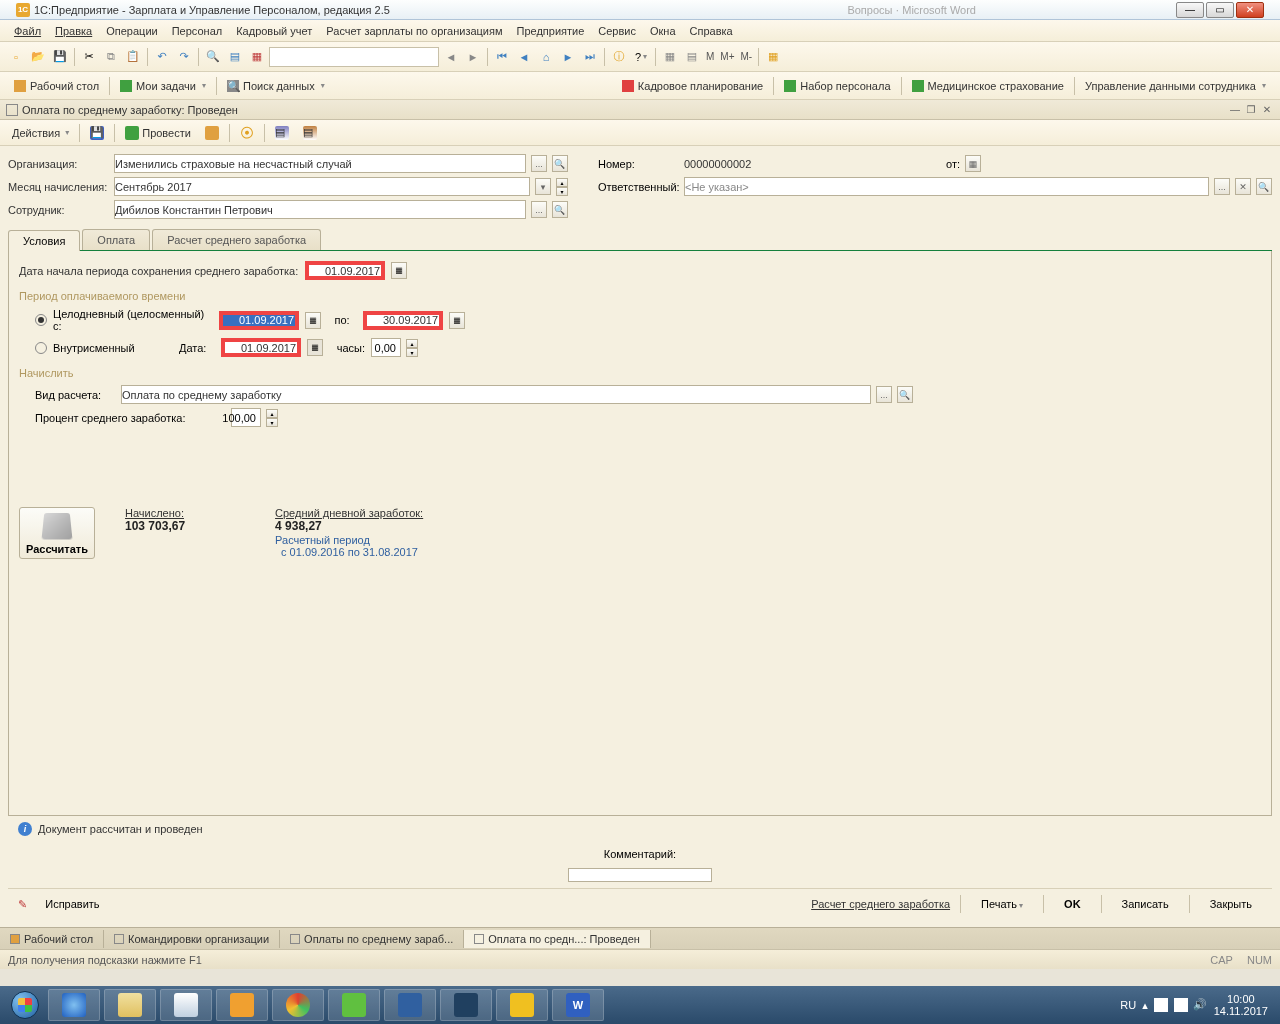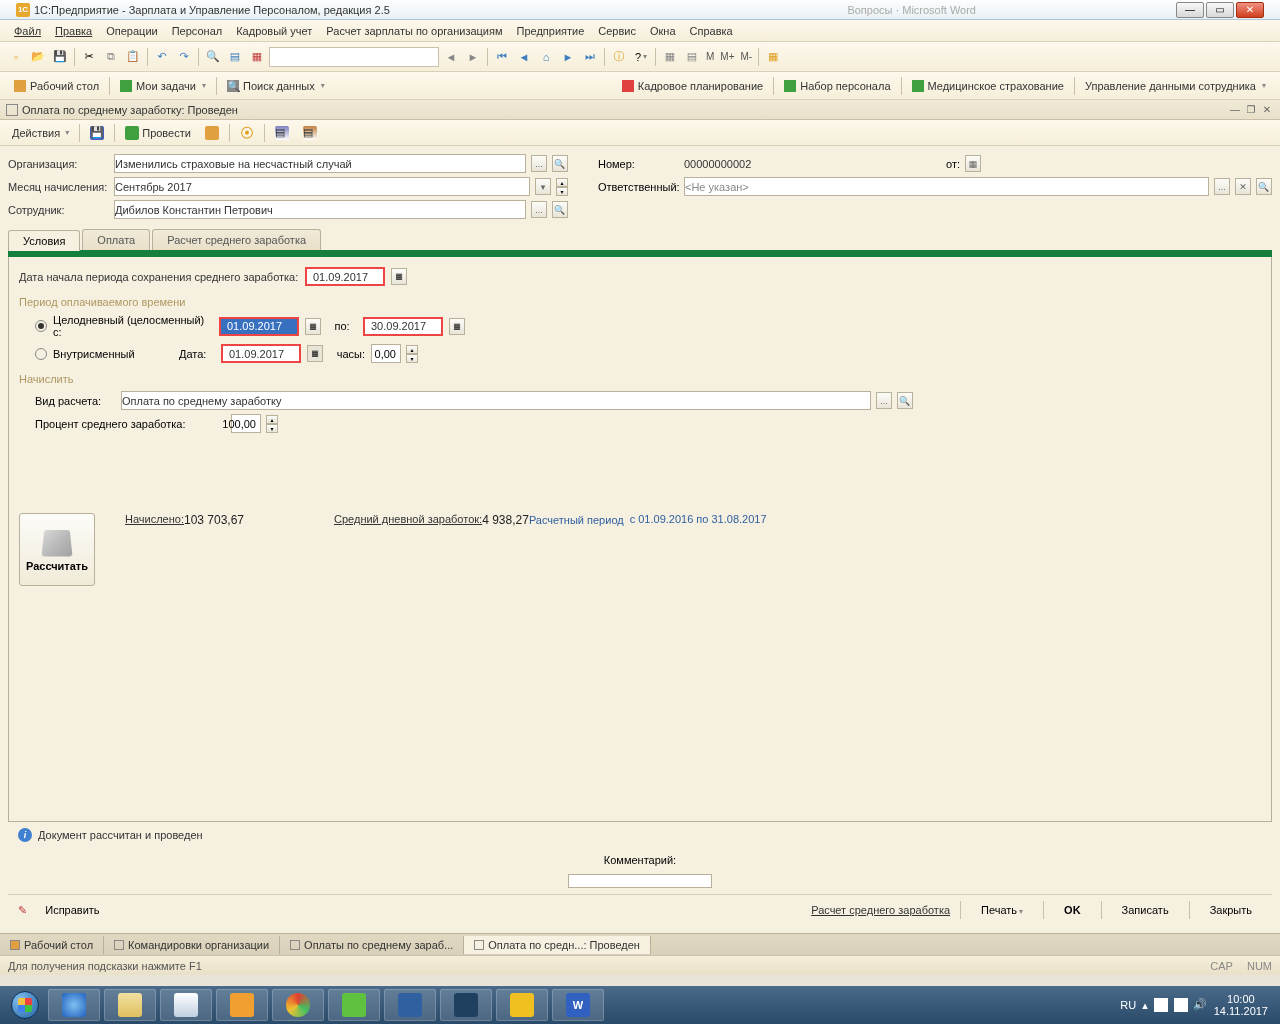--- a/index.html
+++ b/index.html
@@ -52,44 +52,44 @@
 .form-row { display: flex; align-items: center; margin-bottom: 4px; gap: 6px; }
 .form-label { width: 100px; color: #333; }
 .form-label-wide { width: 280px; color: #333; }
 .form-input { height: 19px; border: 1px solid #b8b098; background: #fff; padding: 0 0; color: #333; display: inline-flex; align-items: center; }
 .form-input.readonly { background: #f5f0e0; border: none; }
 .input-btn { width: 16px; height: 17px; border: 1px solid #b8b098; background: linear-gradient(#fcfcf8,#e8e4d8); display: flex; align-items: center; justify-content: center; cursor: pointer; font-size: 9px; color: #666; margin-left: -1px; }
 .form-col { display: flex; flex-direction: column; }
 .form-cols { display: flex; gap: 30px; }
 
 
-.tabs { display: flex; border-bottom: 7px solid #15803d; margin-top: 6px; }
+.tabs { display: flex; border-bottom: 1px solid #15803d; margin-top: 6px; }
 .tab { padding: 4px 14px; background: linear-gradient(#f0ead8,#e8e0c8); border: 1px solid #b8b098; border-bottom: none; margin-right: 2px; cursor: pointer; border-radius: 3px 3px 0 0; color: #555; }
 .tab.active { background: #f5f0e0; color: #000; position: relative; top: 1px; }
 
 
 .tab-content { background: #f5f0e0; border: 1px solid #b8b098; border-top: none; padding: 10px; height: 565px; }
 .group-label { color: #b09860; font-weight: normal; margin: 10px 0 6px 0; }
 .radio-row { display: flex; align-items: center; gap: 6px; margin-bottom: 6px; margin-left: 16px; }
 .radio { width: 12px; height: 12px; border: 1px solid #888; border-radius: 50%; display: flex; align-items: center; justify-content: center; cursor: pointer; }
 .radio.checked::after { content: ""; width: 6px; height: 6px; background: #333; border-radius: 50%; }
-.date-input { width: 80px; height: 19px; border: 2px solid #ef4444; background: #fff; padding: 0 6px; color: #333; display: inline-flex; align-items: center; }
+.date-input { width: 80px; height: 19px; border: 4px solid #ef4444; background: #fff; padding: 0 16px; color: #333; display: inline-flex; align-items: center; }
 .date-input.selected { background: #3870c0; color: #fff; }
 .date-btn { width: 16px; height: 17px; border: 1px solid #b8b098; background: linear-gradient(#fcfcf8,#e8e4d8); display: flex; align-items: center; justify-content: center; cursor: pointer; font-size: 8px; }
 .num-input { width: 30px; height: 19px; border: 1px solid #b8b098; background: #fff; padding: 0 4px; text-align: right; display: inline-flex; align-items: center; justify-content: flex-end; }
 .spinner { width: 12px; height: 17px; display: flex; flex-direction: column; margin-left: -1px; }
 .spinner-btn { flex: 1; border: 1px solid #b8b098; background: linear-gradient(#fcfcf8,#e8e4d8); font-size: 6px; display: flex; align-items: center; justify-content: center; cursor: pointer; }
 
 
 .calc-section { display: flex; gap: 30px; margin-top: 80px; }
-.calc-btn { width: 76px; height: 73px; border: 1px solid #b8b098; background: linear-gradient(#fcfcf8,#f0ead8); display: flex; flex-direction: column; align-items: center; justify-content: center; cursor: pointer; border-radius: 3px; gap: 4px; }
+.calc-btn { width: 76px; height: 52px; border: 1px solid #b8b098; background: linear-gradient(#fcfcf8,#f0ead8); display: flex; flex-direction: column; align-items: center; justify-content: center; cursor: pointer; border-radius: 3px; gap: 4px; }
 .calc-icon { width: 28px; height: 28px; background: linear-gradient(135deg,#d8d8d8,#a0a0a0); border-radius: 3px; transform: perspective(50px) rotateX(20deg); }
-.result-col { display: flex; flex-direction: row; justify-content: space-between; }
+.result-col { display: flex; flex-direction: column; }
 .result-label { text-decoration: underline; color: #333; }
-.result-value { font-weight: normal; font-size: 12px; color: #222; }
+.result-value { font-weight: bold; font-size: 12px; color: #222; }
 .result-sub { color: #3060a0; margin-top: 1px; }
 
 
 .status-info { display: flex; align-items: center; gap: 6px; padding: 6px 10px; color: #333; }
 .info-icon { width: 14px; height: 14px; border-radius: 50%; background: #4080d0; color: #fff; display: flex; align-items: center; justify-content: center; font-size: 9px; font-style: italic; font-weight: bold; }
 
 
 .comment-row { display: flex; align-items: center; padding: 6px 10px; gap: 8px; flex-direction: column; }
 .comment-input { flex: 1; height: 19px; border: 1px solid #b8b098; background: #fff; }
 

